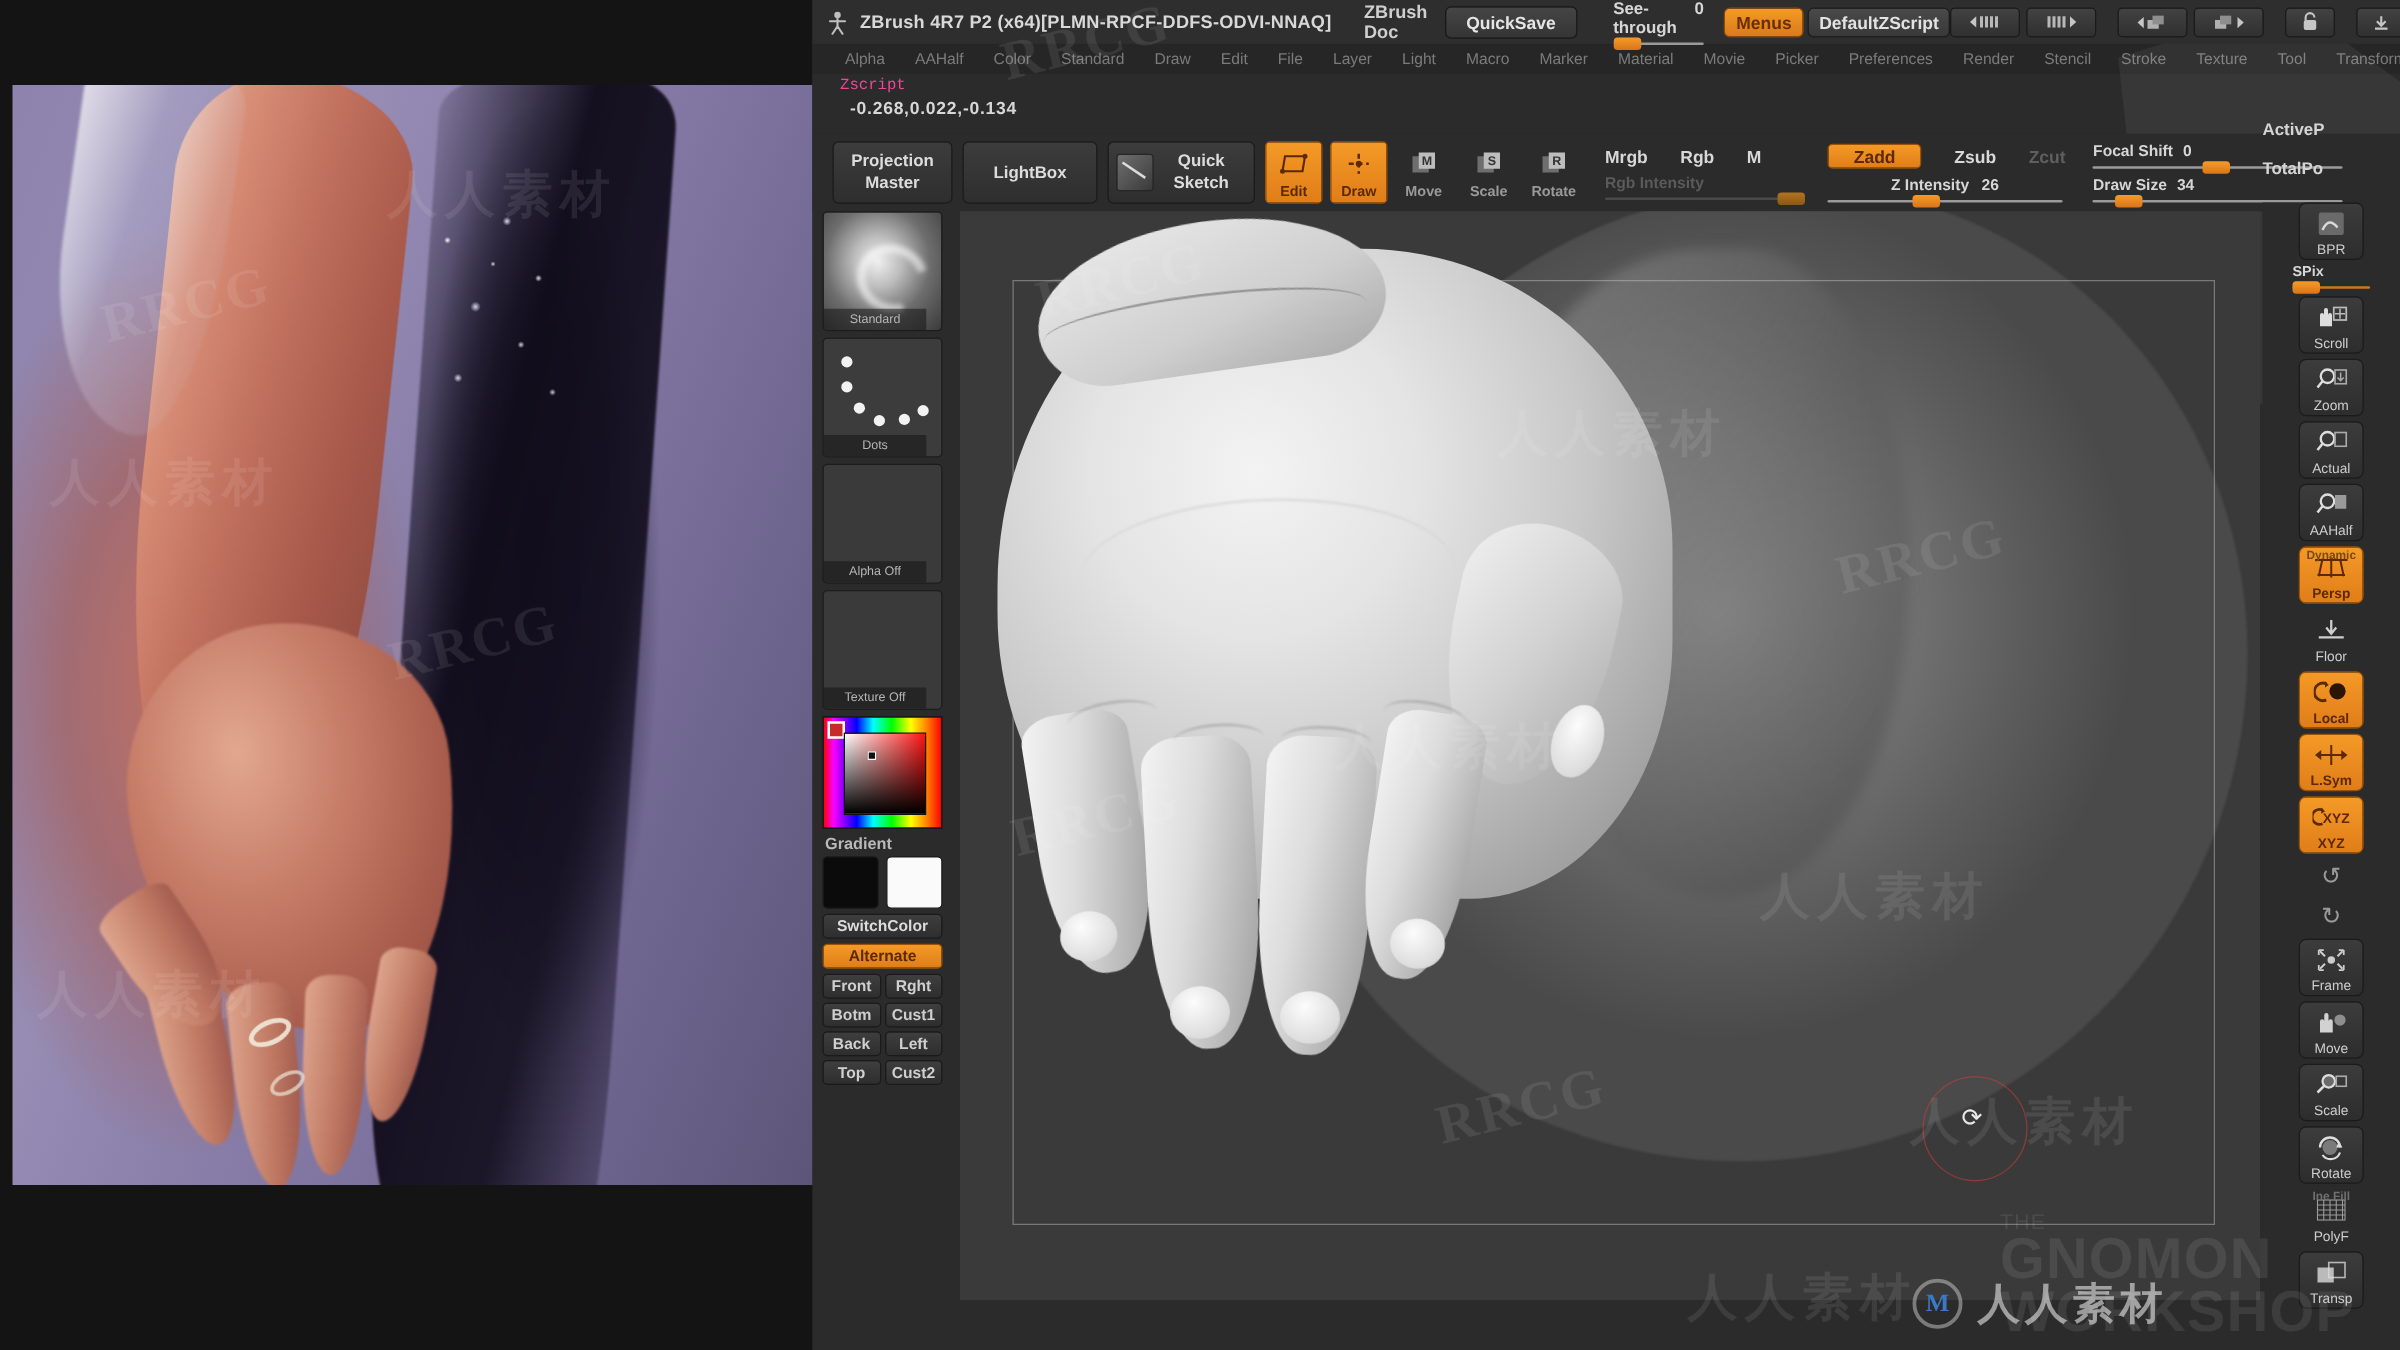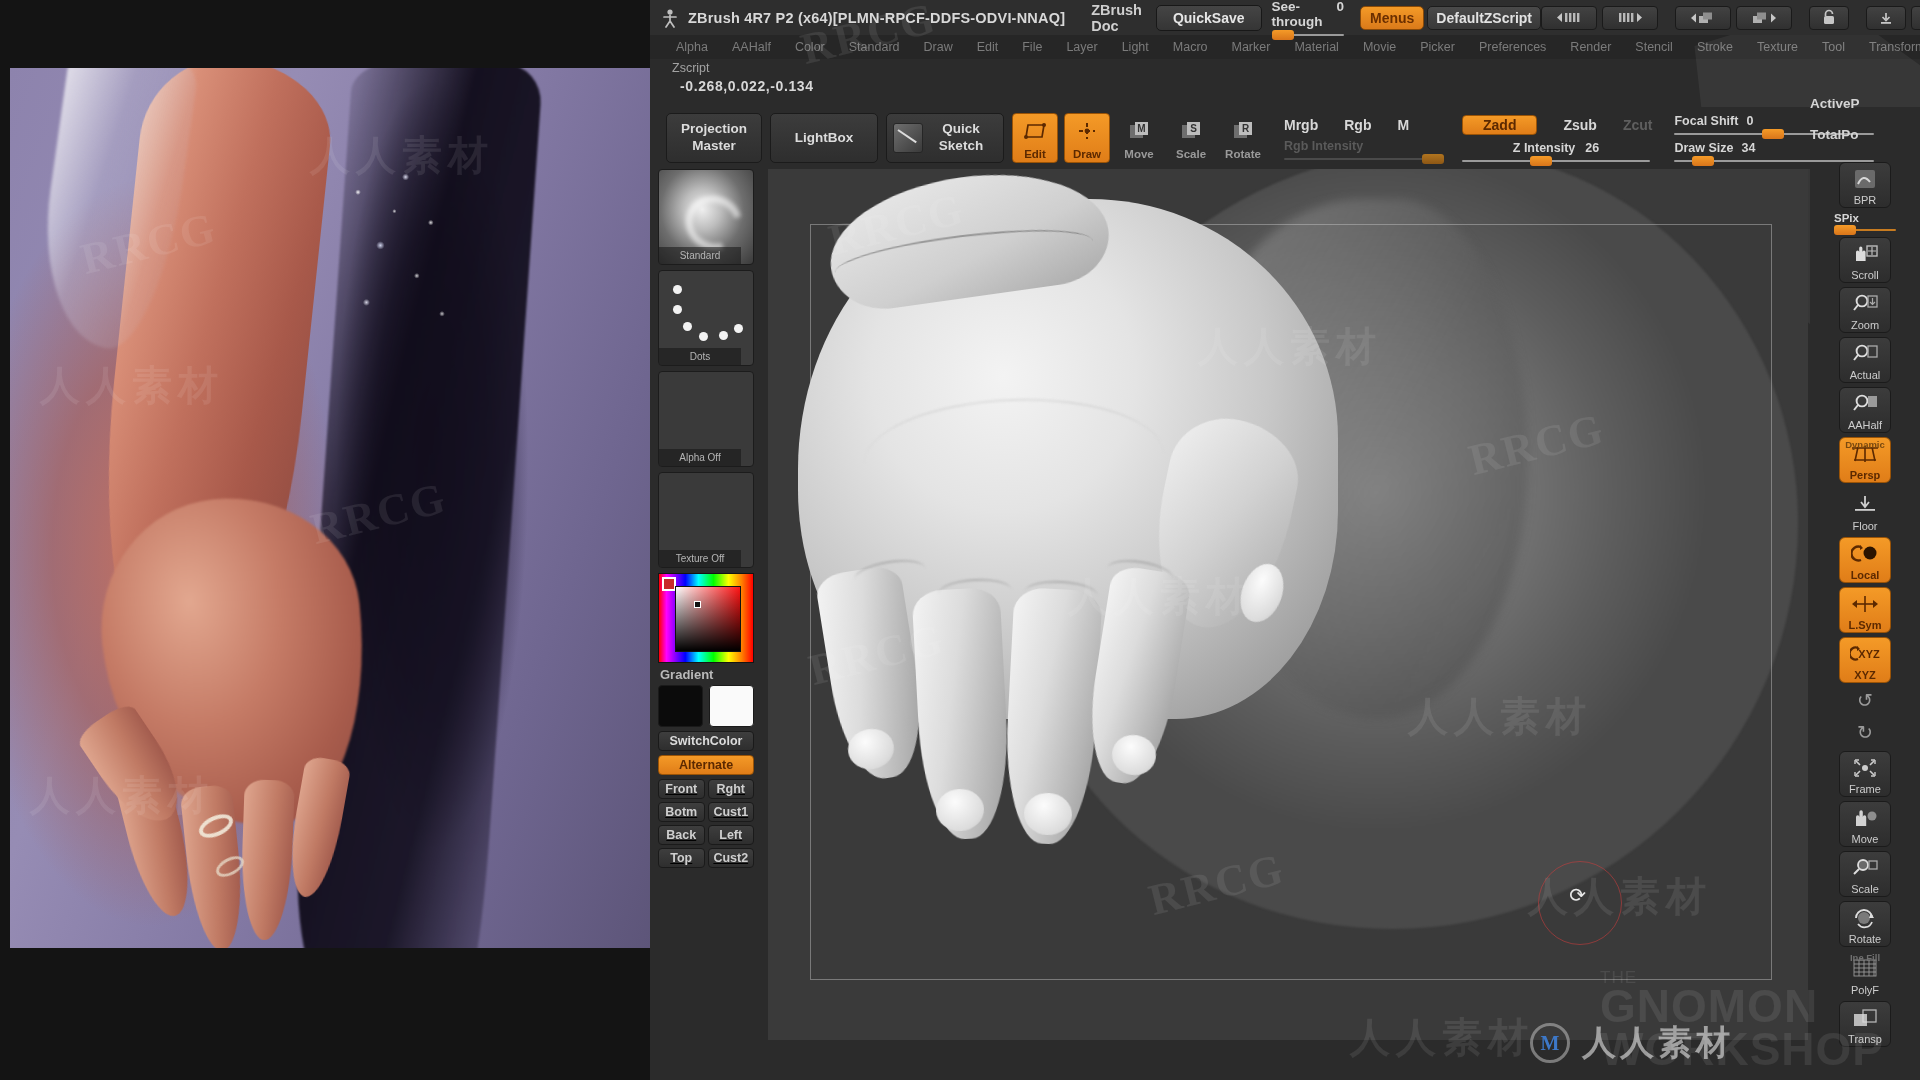--- a/index.html
+++ b/index.html
@@ -96,21 +96,21 @@
     color:#d8d8d8; font-size:14.5px; font-weight:bold; letter-spacing:.2px;
     white-space:nowrap;
   }
   .doc-label{ color:#cfcfcf; font-size:14.5px; font-weight:bold; margin-left:26px; }
   .tbtn{
     margin-left:14px; background:linear-gradient(#454545,#353535);
     border:1px solid #181818; border-radius:5px;
     color:#e6e6e6; font-size:14px; font-weight:bold;
     padding:4px 16px; cursor:pointer; white-space:nowrap;
   }
-  .slider-group{ margin-left:10px; width:180px; position:relative; }
+  .slider-group{ margin-left:29px; width:180px; position:relative; }
   .slider-label{
     color:#d6d6d6; font-size:13.5px; font-weight:bold;
     display:flex; justify-content:center; gap:14px;
   }
   .slider-track{
     position:relative; height:2px; background:#9a9a9a; margin-top:5px; border-radius:1px;
   }
   .slider-knob{
     position:absolute; top:-4px; width:22px; height:10px;
     background:linear-gradient(#f59b28,#d9751a); border-radius:3px;
@@ -139,21 +139,21 @@
   .menurow{
     height:24px; background:#262626; display:flex; align-items:center;
     padding-left:14px; gap:0;
   }
   .menuitem{
     color:#7b7b7b; font-size:12.5px; padding:0 12px; cursor:pointer; white-space:nowrap;
   }
 
   
   .zsrow{ height:48px; background:#2b2b2b; padding:2px 0 0 22px; }
-  .zs-label{ color:#a3a3a3; font-size:12.5px; }
+  .zs-label{ color:#ec4899; font-size:12.5px;font-family:Liberation Mono, monospace; }
   .zs-coords{ color:#d7d7d7; font-size:14px; font-weight:bold; letter-spacing:.6px; margin-top:3px; margin-left:8px; }
 
   
   .maintool{
     position:relative; height:62px; background:#2b2b2b;
     display:flex; align-items:center; padding-left:16px; gap:0;
   }
   .mt-btn{
     background:linear-gradient(#3c3c3c,#2e2e2e); border:1px solid #1b1b1b;
     border-radius:5px; color:#dcdcdc; font-size:13.5px; font-weight:bold;
@@ -237,21 +237,21 @@
   .twoswatch{ display:flex; gap:6px; }
   .cs{ width:45px; height:42px; border:1px solid #1a1a1a; border-radius:4px; cursor:pointer; }
   .cs.black{ background:#0b0b0b; }
   .cs.white{ background:#fafafa; }
   .wbar{
     width:96px; height:20px; margin-top:4px; border-radius:4px;
     background:linear-gradient(#3e3e3e,#2e2e2e); border:1px solid #1a1a1a;
     color:#dcdcdc; font-size:12.5px; font-weight:bold; text-align:center; line-height:19px; cursor:pointer;
   }
   .wbar.alt{ background:linear-gradient(#f49a27,#e07d18); border-color:#9a5306; color:#5c2900; }
-  .viewgrid{ display:flex; flex-wrap:wrap; gap:3px; width:96px; margin-top:4px;text-decoration:underline; }
+  .viewgrid{ display:flex; flex-wrap:wrap; gap:3px; width:96px; margin-top:4px; }
   .vbtn{
     width:46.5px; height:20px; border-radius:4px;
     background:linear-gradient(#3e3e3e,#2e2e2e); border:1px solid #1a1a1a;
     color:#cfcfcf; font-size:12.5px; font-weight:bold; text-align:center; line-height:19px; cursor:pointer;
   }
 
   
   .canvas{
     position:absolute; left:118px; top:169px; right:112px; bottom:40px;
     background:#3a3a3a; overflow:hidden;

